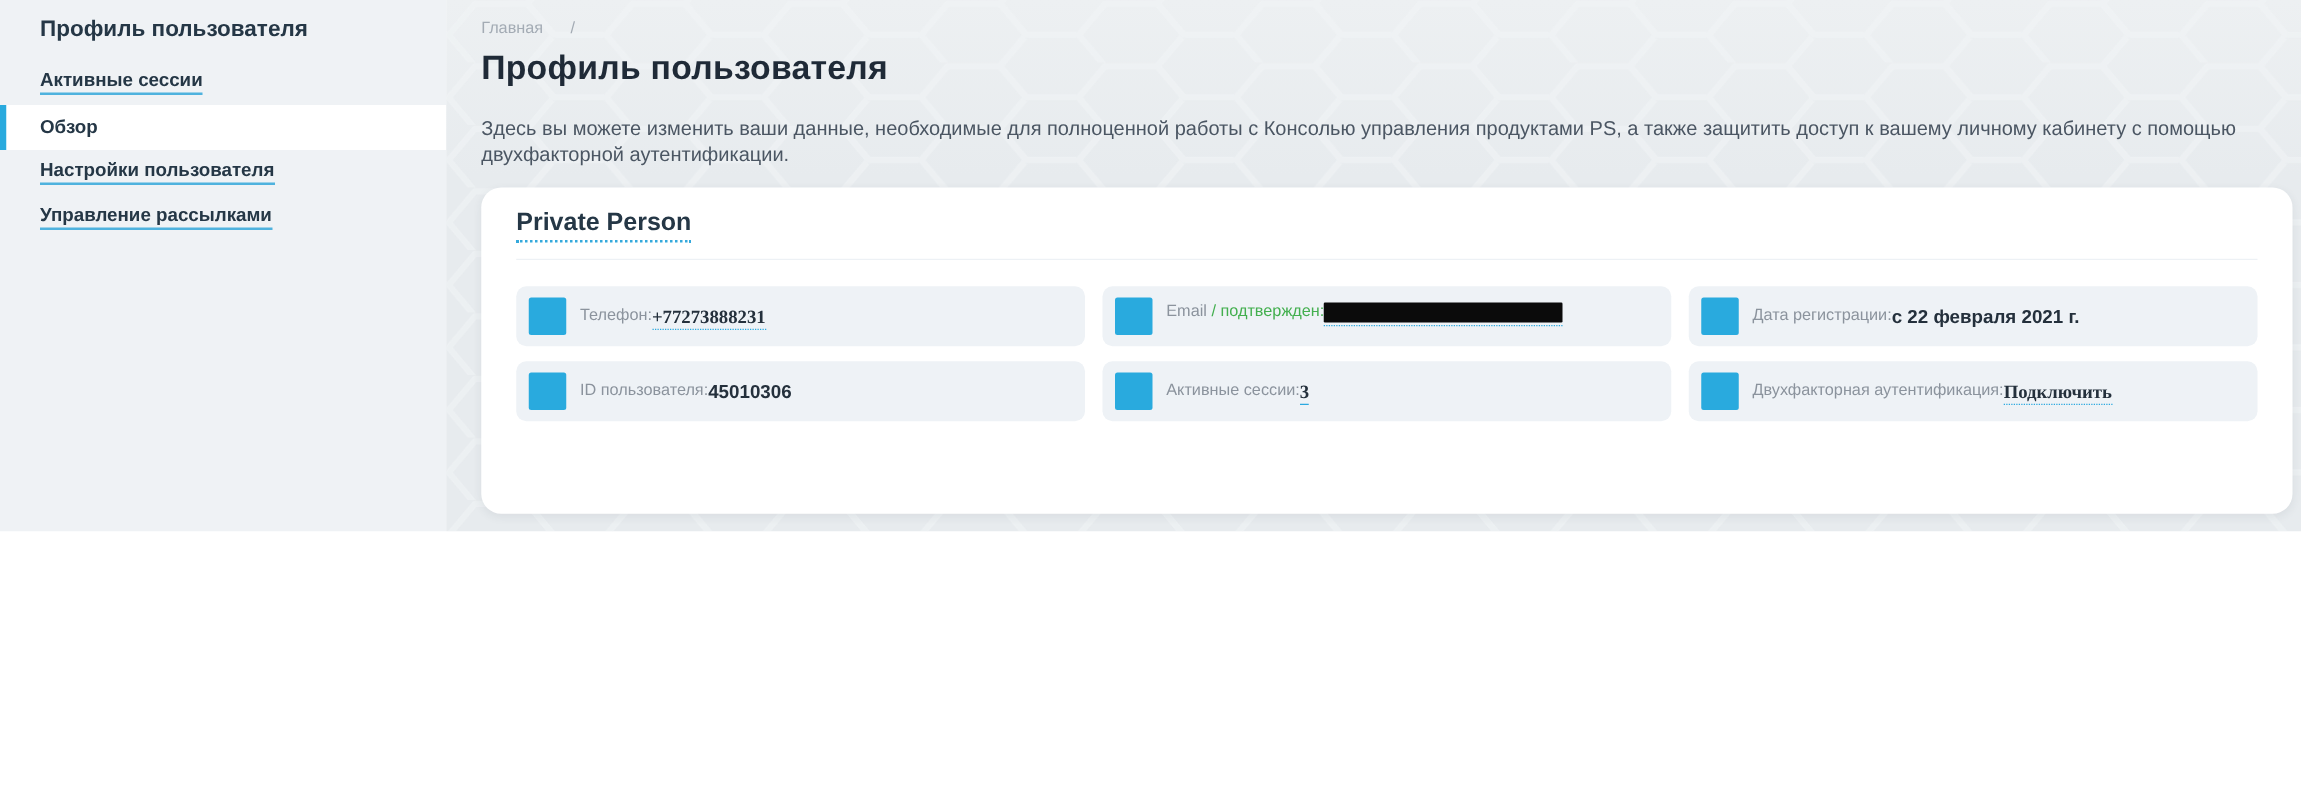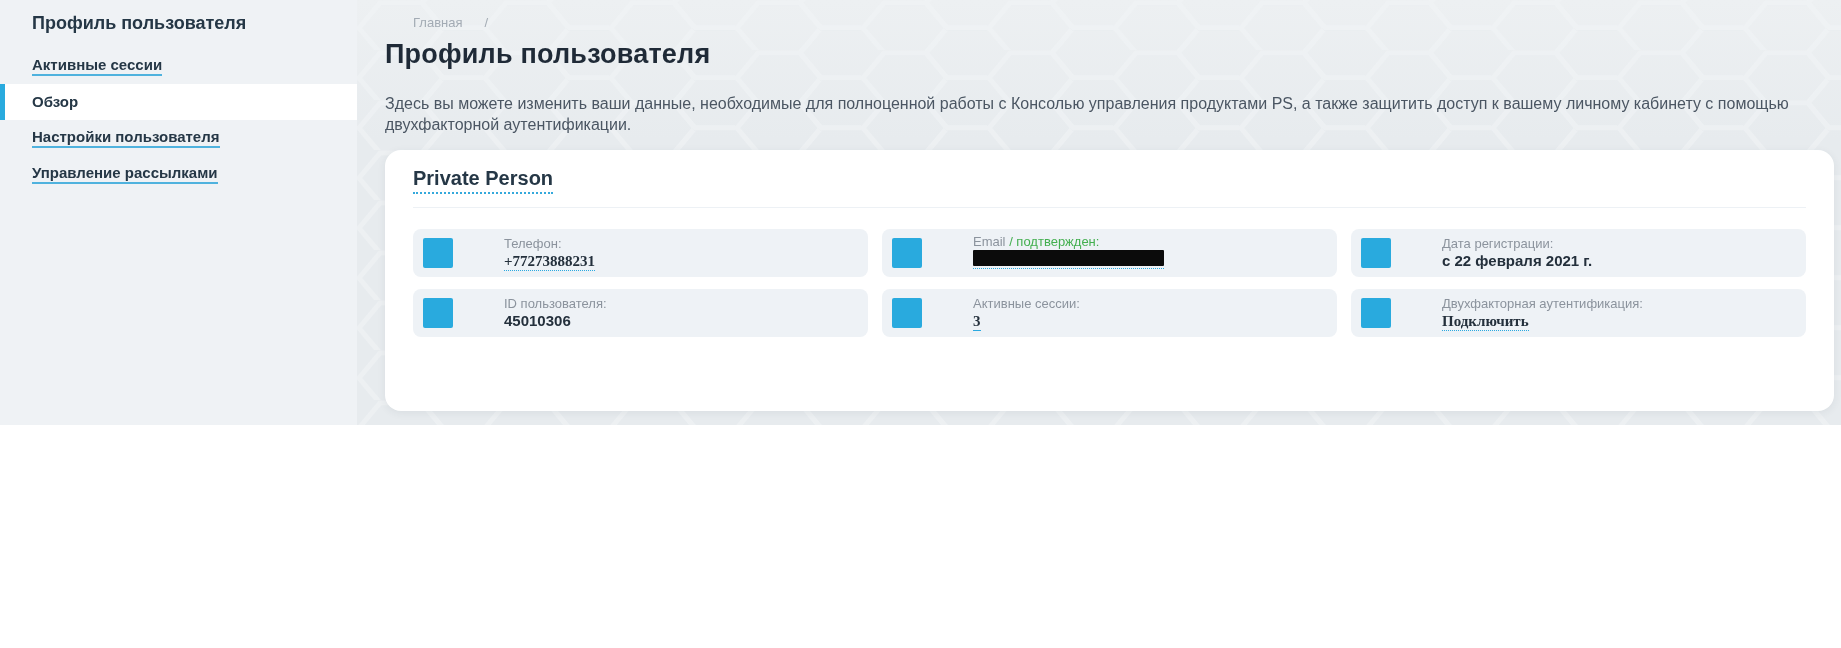--- a/index.html
+++ b/index.html
@@ -38,21 +38,21 @@
   
   .main {
     position: relative; flex: 1; height: 100%;
     background: linear-gradient(#edf0f2, #e7ebee 140px);
     padding: 14px 7px 0 28px;
     overflow: hidden;
   }
   .hex-bg { position: absolute; left: 0; top: 0; width: 100%; height: 100%; opacity: .6; pointer-events: none; }
   .main > .content { position: relative; }
 
-  .breadcrumb { display: flex; align-items: center; gap: 22px; font-size: 13px; color: #a3abb4; height: 16px; margin-left: 28px; }
+  .breadcrumb { display: flex; align-items: flex-start; gap: 22px; font-size: 13px; color: #a3abb4; height: 16px; }
   .breadcrumb .crumb { cursor: pointer; }
   .page-title { margin-top: 9px; font-size: 27px; font-weight: bold; color: #1f2a37; letter-spacing: .2px; }
   .page-desc { margin-top: 23px; font-size: 16px; line-height: 21px; color: #4b5663; max-width: 1448px; }
 
   
   .card {
     margin-top: 15px; background: #ffffff; border-radius: 16px;
     box-shadow: 0 2px 8px rgba(40,55,70,.07);
     padding: 17px 28px 20px 28px;
     min-height: 261px;
@@ -69,21 +69,21 @@
     column-gap: 14px; row-gap: 12px;
   }
   .tile {
     background: #eef2f6; border-radius: 8px; height: 48px;
     display: flex; align-items: center; padding: 0 12px 0 10px;
   }
   .tile-icon {
     width: 30px; height: 30px; min-width: 30px; background: #29aade;
     border-radius: 2px; margin-right: 11px;
   }
-  .tile-body { display: flex; flex-direction: column; justify-content: center; margin-left: 40px; }
+  .tile-body { display: flex; flex-direction: row; justify-content: center; }
   .tile-label { font-size: 13px; color: #8b939d; line-height: 15px; }
   .tile-label .green { color: #43af4f; }
   .tile-value { font-size: 15px; font-weight: bold; color: #24303c; line-height: 18px; margin-top: 1px; }
   .tile-value .val { color: #24303c; text-decoration: none; cursor: pointer; font-family: Liberation Serif, serif; }
   .tile-value .dotted { border-bottom: 1px dotted #2ba9e0; padding-bottom: 1px; }
   .tile-value .solid  { border-bottom: 1px solid #2ba9e0; padding-bottom: 1px; }
   .redacted-wrap { display: inline-block; border-bottom: 1px dotted #2ba9e0; padding-bottom: 2px; cursor: pointer; }
   .redacted-bar { width: 191px; height: 16px; background: #0b0b0b; border-radius: 1px; }
   .below { height: 223px; background: #ffffff; }
 </style>

